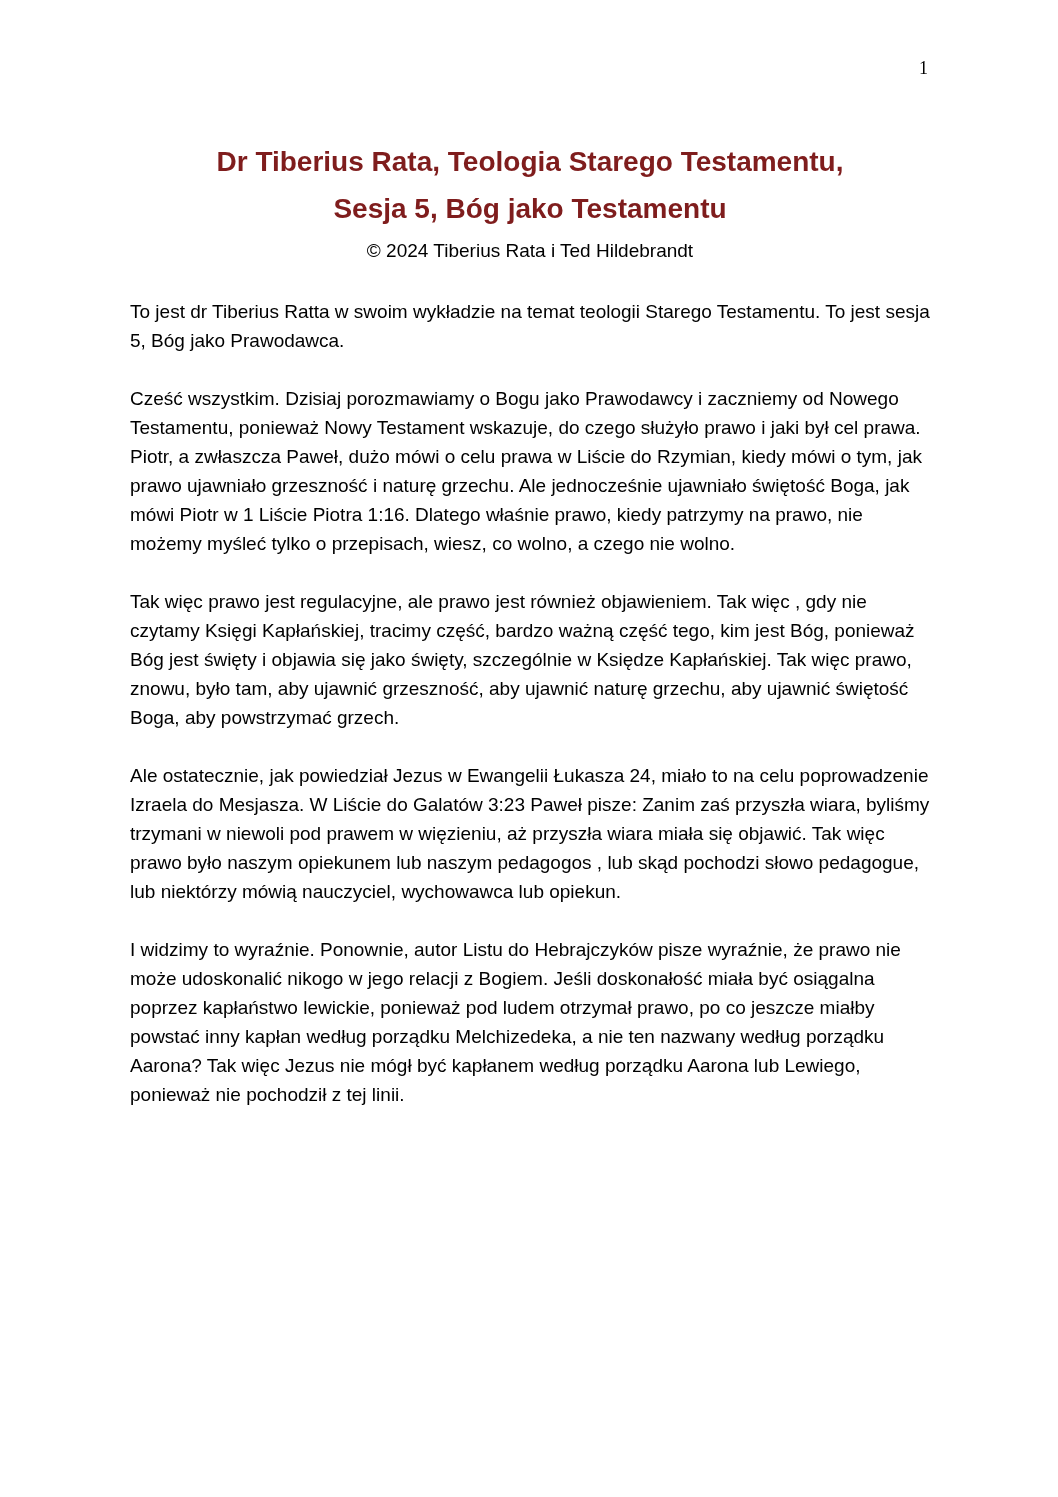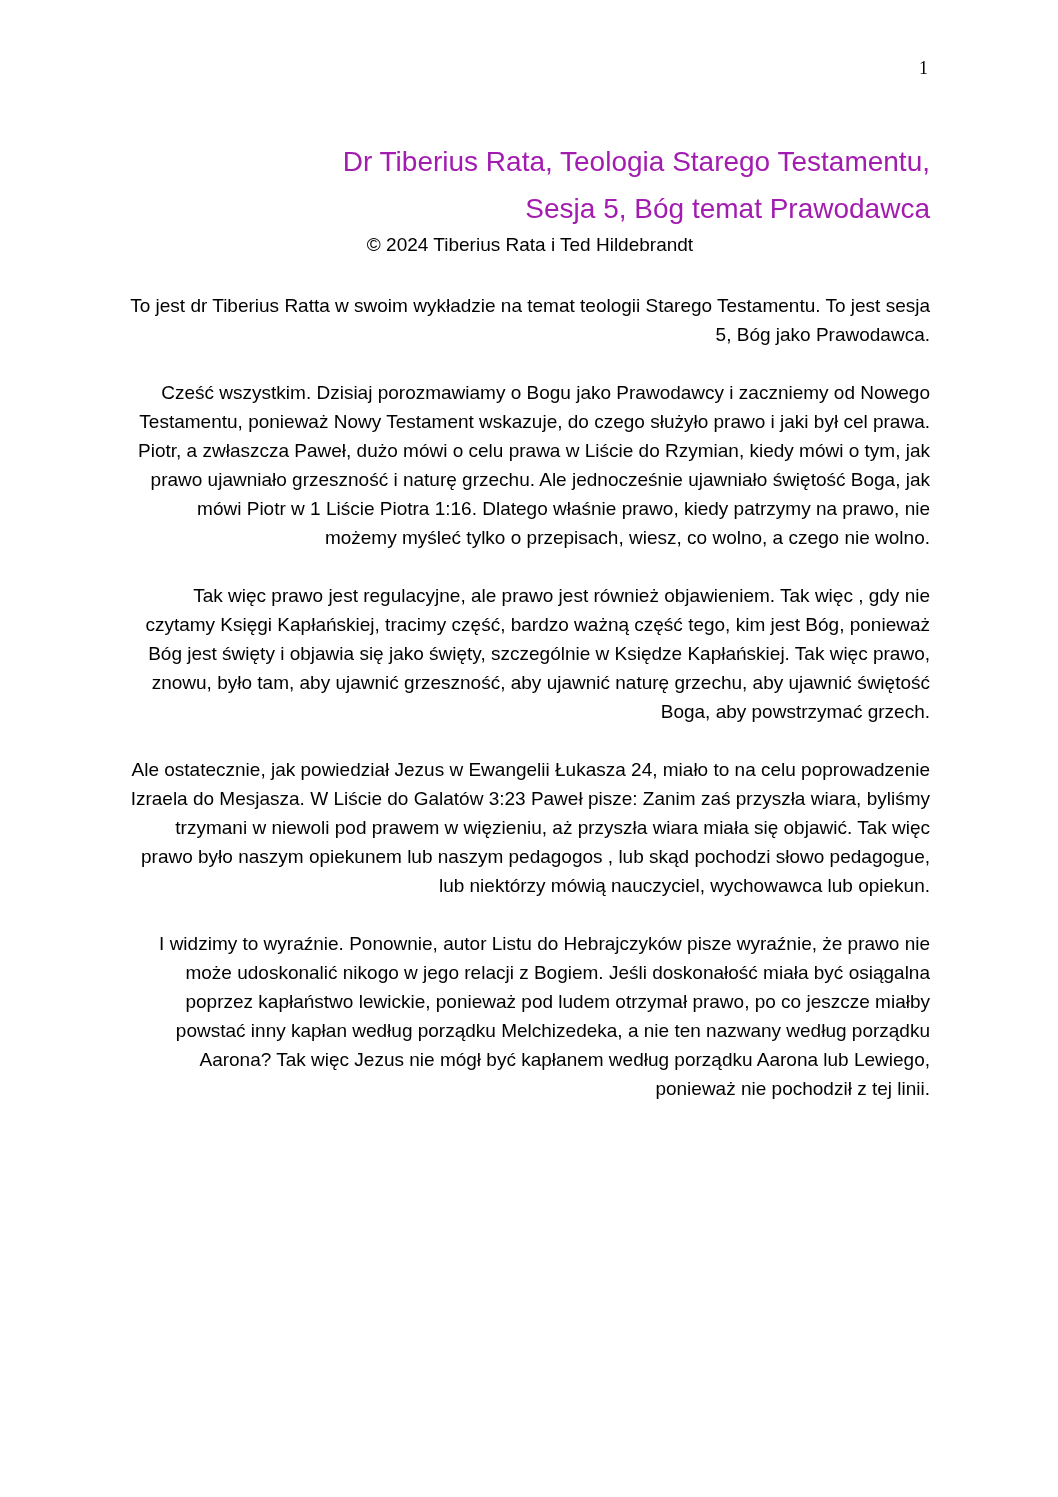--- a/index.html
+++ b/index.html
@@ -21,55 +21,55 @@
   .page-number {
     position: absolute;
     top: 58px;
     right: 130px;
     font-family: "Liberation Serif", serif;
     font-size: 18px;
     color: #000000;
   }
   .title {
     margin: 0;
-    text-align: right;
+    text-align: center;
     font-size: 28px;
-    font-weight: normal;
+    font-weight: bold;
     line-height: 47px;
-    color: #a21caf;
+    color: #7f1d1d;
   }
   .title-line {
     display: block;
   }
   .byline {
     text-align: center;
     font-size: 19px;
     line-height: 24px;
-    margin-top: 1px;
+    margin-top: 7px;
     margin-bottom: 34px;
     color: #000000;
   }
   .body-text p {
     margin: 0 0 29px 0;
     font-size: 19px;
     line-height: 29px;
-    text-align: right;
+    text-align: left;
     color: #000000;
   }
 </style>
 </head>
 <body>
 
 <div class="page">
 
   <div class="page-number">1</div>
 
   <h1 class="title">
     <span class="title-line">Dr Tiberius Rata, Teologia Starego Testamentu,</span>
-    <span class="title-line">Sesja 5, Bóg temat Prawodawca</span>
+    <span class="title-line">Sesja 5, Bóg jako Testamentu</span>
   </h1>
 
   <div class="byline">© 2024 Tiberius Rata i Ted Hildebrandt</div>
 
   <div class="body-text">
     <p>To jest dr Tiberius Ratta w swoim wykładzie na temat teologii Starego Testamentu. To jest sesja 5, Bóg jako Prawodawca.</p>
     <p>Cześć wszystkim. Dzisiaj porozmawiamy o Bogu jako Prawodawcy i zaczniemy od Nowego Testamentu, ponieważ Nowy Testament wskazuje, do czego służyło prawo i jaki był cel prawa. Piotr, a zwłaszcza Paweł, dużo mówi o celu prawa w Liście do Rzymian, kiedy mówi o tym, jak prawo ujawniało grzeszność i naturę grzechu. Ale jednocześnie ujawniało świętość Boga, jak mówi Piotr w 1 Liście Piotra 1:16. Dlatego właśnie prawo, kiedy patrzymy na prawo, nie możemy myśleć tylko o przepisach, wiesz, co wolno, a czego nie wolno.</p>
     <p>Tak więc prawo jest regulacyjne, ale prawo jest również objawieniem. Tak więc , gdy nie czytamy Księgi Kapłańskiej, tracimy część, bardzo ważną część tego, kim jest Bóg, ponieważ Bóg jest święty i objawia się jako święty, szczególnie w Księdze Kapłańskiej. Tak więc prawo, znowu, było tam, aby ujawnić grzeszność, aby ujawnić naturę grzechu, aby ujawnić świętość Boga, aby powstrzymać grzech.</p>
     <p>Ale ostatecznie, jak powiedział Jezus w Ewangelii Łukasza 24, miało to na celu poprowadzenie Izraela do Mesjasza. W Liście do Galatów 3:23 Paweł pisze: Zanim zaś przyszła wiara, byliśmy trzymani w niewoli pod prawem w więzieniu, aż przyszła wiara miała się objawić. Tak więc prawo było naszym opiekunem lub naszym pedagogos , lub skąd pochodzi słowo pedagogue, lub niektórzy mówią nauczyciel, wychowawca lub opiekun.</p>
     <p>I widzimy to wyraźnie. Ponownie, autor Listu do Hebrajczyków pisze wyraźnie, że prawo nie może udoskonalić nikogo w jego relacji z Bogiem. Jeśli doskonałość miała być osiągalna poprzez kapłaństwo lewickie, ponieważ pod ludem otrzymał prawo, po co jeszcze miałby powstać inny kapłan według porządku Melchizedeka, a nie ten nazwany według porządku Aarona? Tak więc Jezus nie mógł być kapłanem według porządku Aarona lub Lewiego, ponieważ nie pochodził z tej linii.</p>

